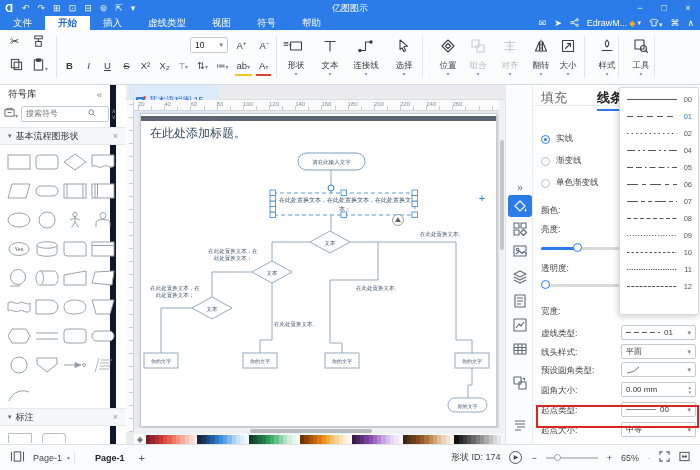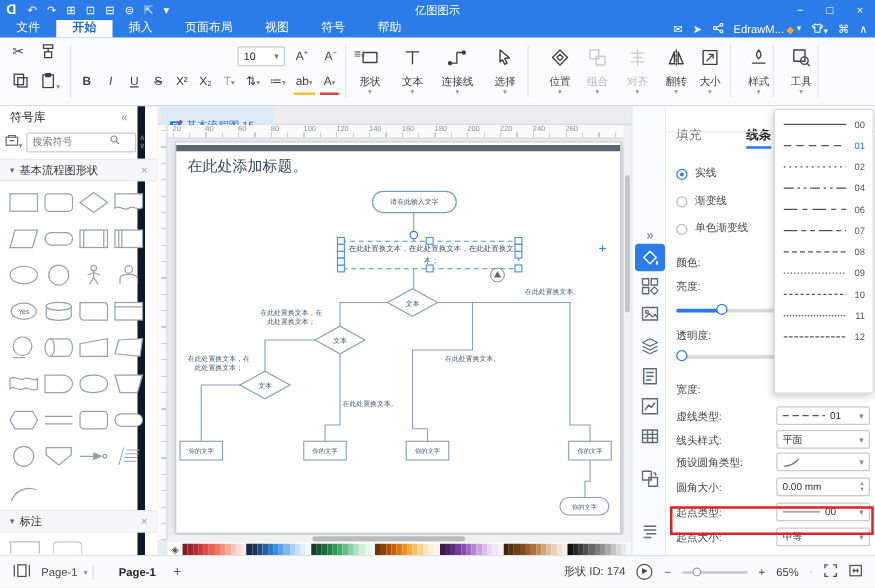--- a/index.html
+++ b/index.html
@@ -78,21 +78,21 @@
   #vthumb{position:absolute;left:1px;top:40px;width:4px;height:110px;background:#c4c7ca;border-radius:2px}
   #palette{position:absolute;left:8px;top:349px;width:374px;height:10px;display:flex;align-items:center;background:#fff;padding-right:2px}
   #palicon{width:12px;font-size:8px;color:#555;text-align:center}
   .swatch{flex:1;height:9px}
   
   #iconstrip{left:505px;top:85px;width:28px;height:359px;background:#fbfcfd;border-left:1px solid #e3e5e7;border-right:1px solid #e9ebed}
   .stripicon{position:absolute;left:0;width:28px;height:20px;display:flex;align-items:center;justify-content:center;color:#5f6a74}
   .stripicon svg{stroke:currentColor;fill:none;stroke-width:1.1}
   .stripicon.active{left:2px;width:24px;height:22px;background:#2b7ce9;border-radius:3px;color:#fff}
   #propp{left:533px;top:85px;width:167px;height:359px;background:#fff}
-  .ptab{position:absolute;top:16px;font-size:10px;color:#666}
+  .ptab{position:absolute;top:4px;font-size:13px;color:#666}
   .ptab.active{color:#222;font-weight:bold;border-bottom:2px solid #2b7ce9;padding-bottom:2px}
   #ptabline{position:absolute;left:0;top:20px;width:167px;height:1px;background:#ececec}
   .radio{position:absolute;left:8px;width:150px;height:12px;display:flex;align-items:center;gap:6px;font-size:8.5px;color:#444}
   .rdot{width:9px;height:9px;border:1px solid #b8bdc2;border-radius:50%;background:#fff;position:relative}
   .rdot.sel{border-color:#2b7ce9}
   .rdot.sel::after{content:"";position:absolute;left:2px;top:2px;width:3px;height:3px;border-radius:50%;background:#2b7ce9}
   .plabel{position:absolute;left:8px;font-size:8.5px;color:#444}
   .pctl{position:absolute;left:88px;width:75px;height:15px;border:1px solid #c6cbd0;border-radius:2px;background:#fff;display:flex;align-items:center;padding:0 4px;font-size:8px;color:#333}
   .pctl .caret{margin-left:auto;color:#888;font-size:7px}
   .slider{position:absolute;left:8px;width:150px;height:10px}
@@ -141,21 +141,21 @@
       <div class="winbtn">□</div>
       <div class="winbtn">×</div>
     </div>
   </div>
 
   <div id="menubar" class="a">
     <div id="menutabs" style="display:flex">
         <div class="mtab">文件</div>
         <div class="mtab active">开始</div>
         <div class="mtab">插入</div>
-        <div class="mtab">页面布局</div>
+        <div class="mtab">虚线类型</div>
         <div class="mtab">视图</div>
         <div class="mtab">符号</div>
         <div class="mtab">帮助</div>
       </div>
     <div id="menuright">
       <span>✉</span>
       <span>➤</span>
       <span><svg width="9" height="9" viewBox="0 0 10 10" stroke="#fff" fill="none" stroke-width="1">
             <circle cx="8" cy="2" r="1.3"></circle>
             <circle cx="8" cy="8" r="1.3"></circle>
@@ -875,20 +875,26 @@
         <span>02</span>
       </div>
       <div class="dprow">
         <svg width="52" height="3" viewBox="0 0 52 3">
           <line x1="1" y1="1.5" x2="51" y2="1.5" stroke="#555" stroke-width="1.1" stroke-dasharray="8,3,2,3,2,3"></line>
         </svg>
         <span>04</span>
       </div>
       <div class="dprow">
         <svg width="52" height="3" viewBox="0 0 52 3">
+          <line x1="1" y1="1.5" x2="51" y2="1.5" stroke="#555" stroke-width="1.1" stroke-dasharray="6,3,6,3,1.5,3"></line>
+        </svg>
+        <span>05</span>
+      </div>
+      <div class="dprow">
+        <svg width="52" height="3" viewBox="0 0 52 3">
           <line x1="1" y1="1.5" x2="51" y2="1.5" stroke="#555" stroke-width="1.1" stroke-dasharray="11,4,4,4"></line>
         </svg>
         <span>06</span>
       </div>
       <div class="dprow">
         <svg width="52" height="3" viewBox="0 0 52 3">
           <line x1="1" y1="1.5" x2="51" y2="1.5" stroke="#555" stroke-width="1.1" stroke-dasharray="11,3,4,3,4,3"></line>
         </svg>
         <span>07</span>
       </div>

